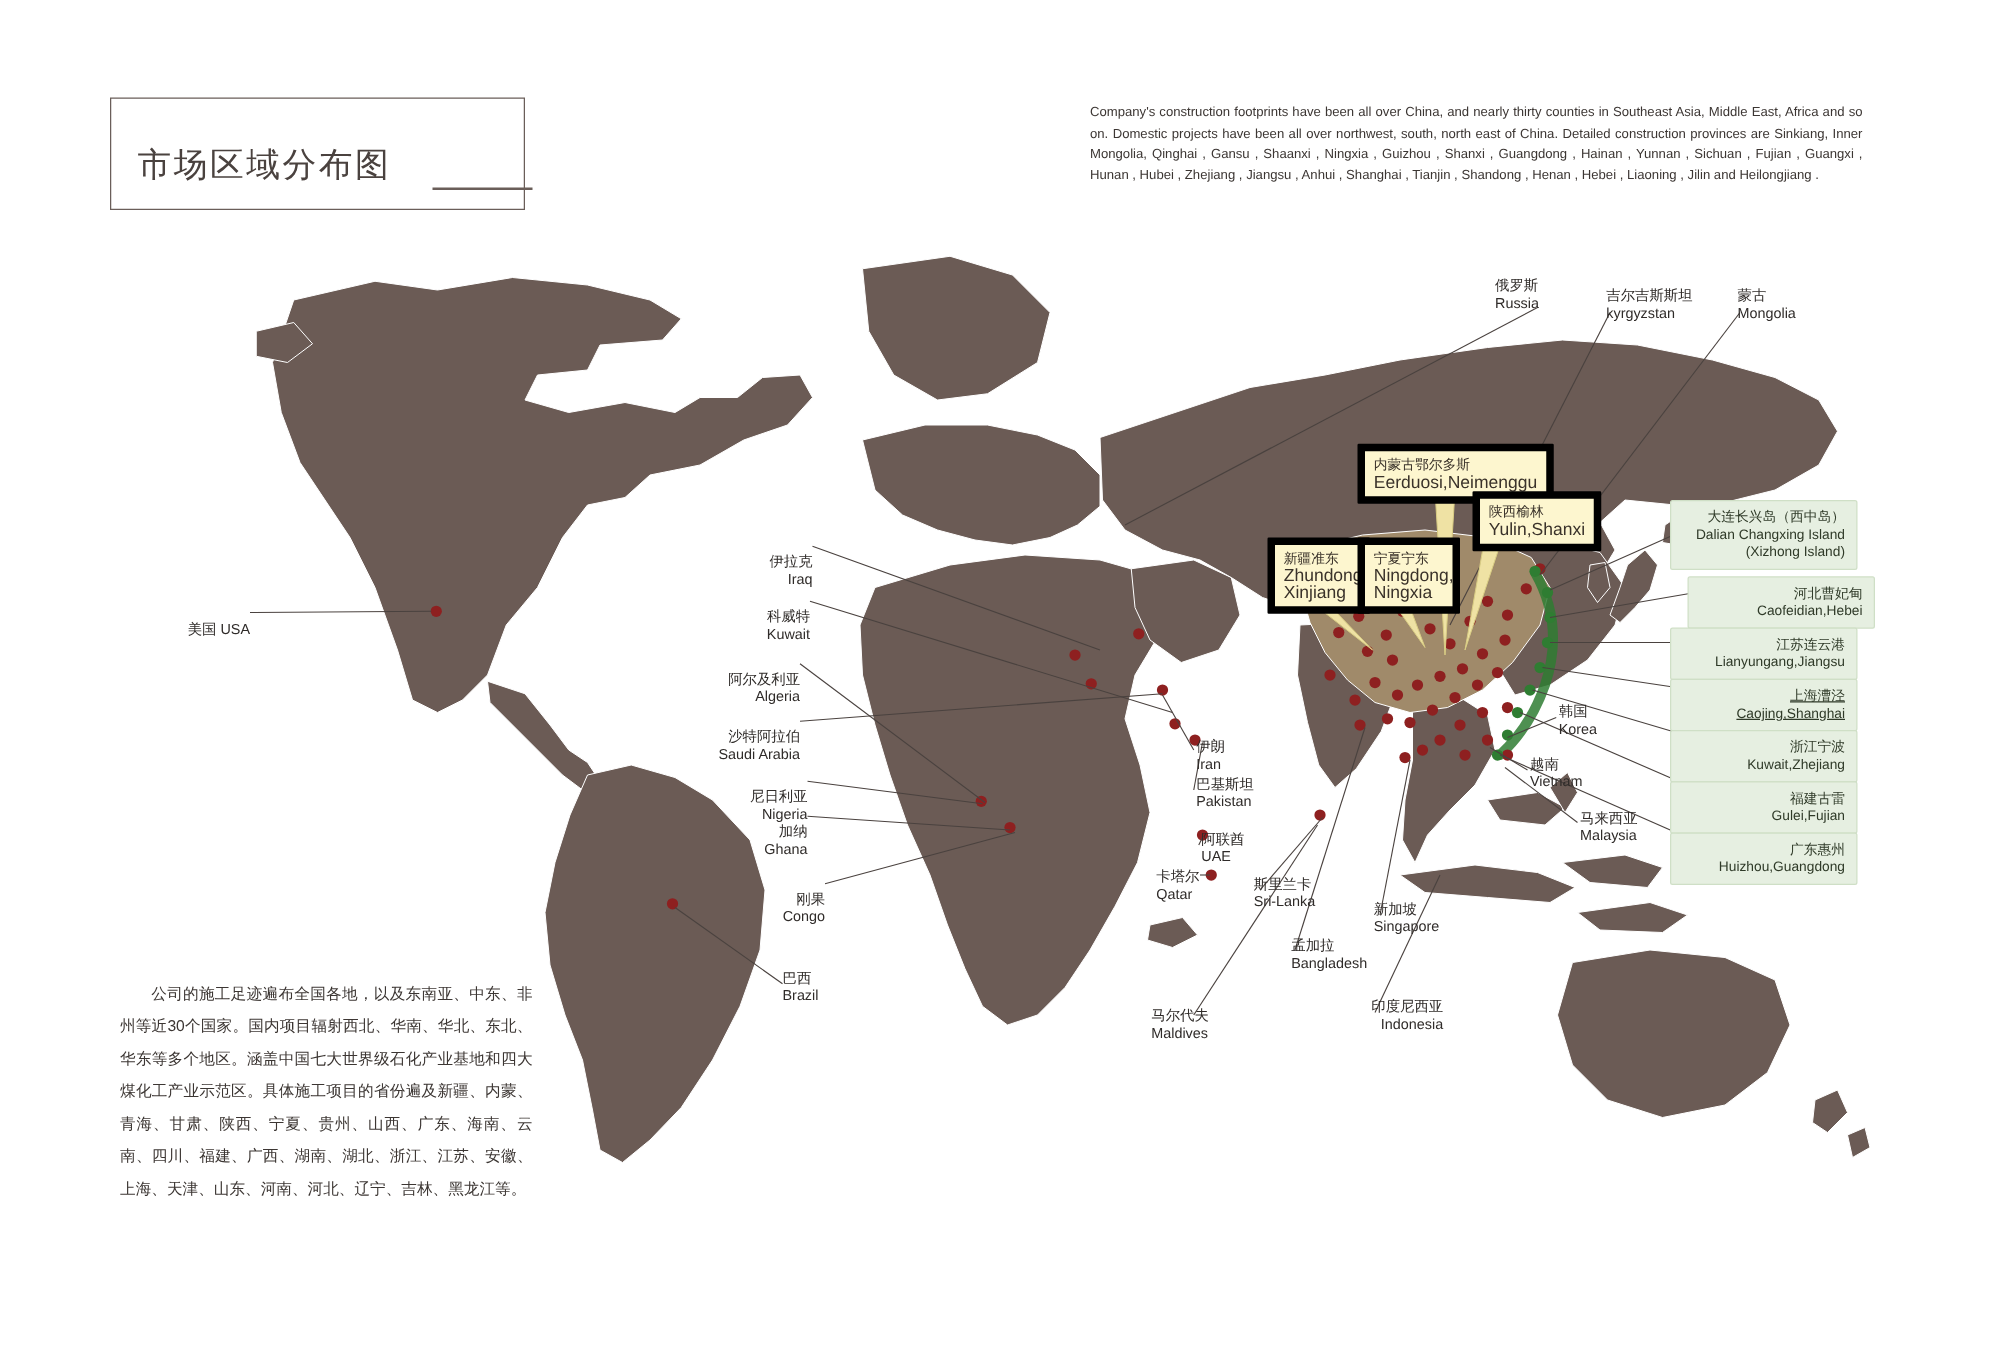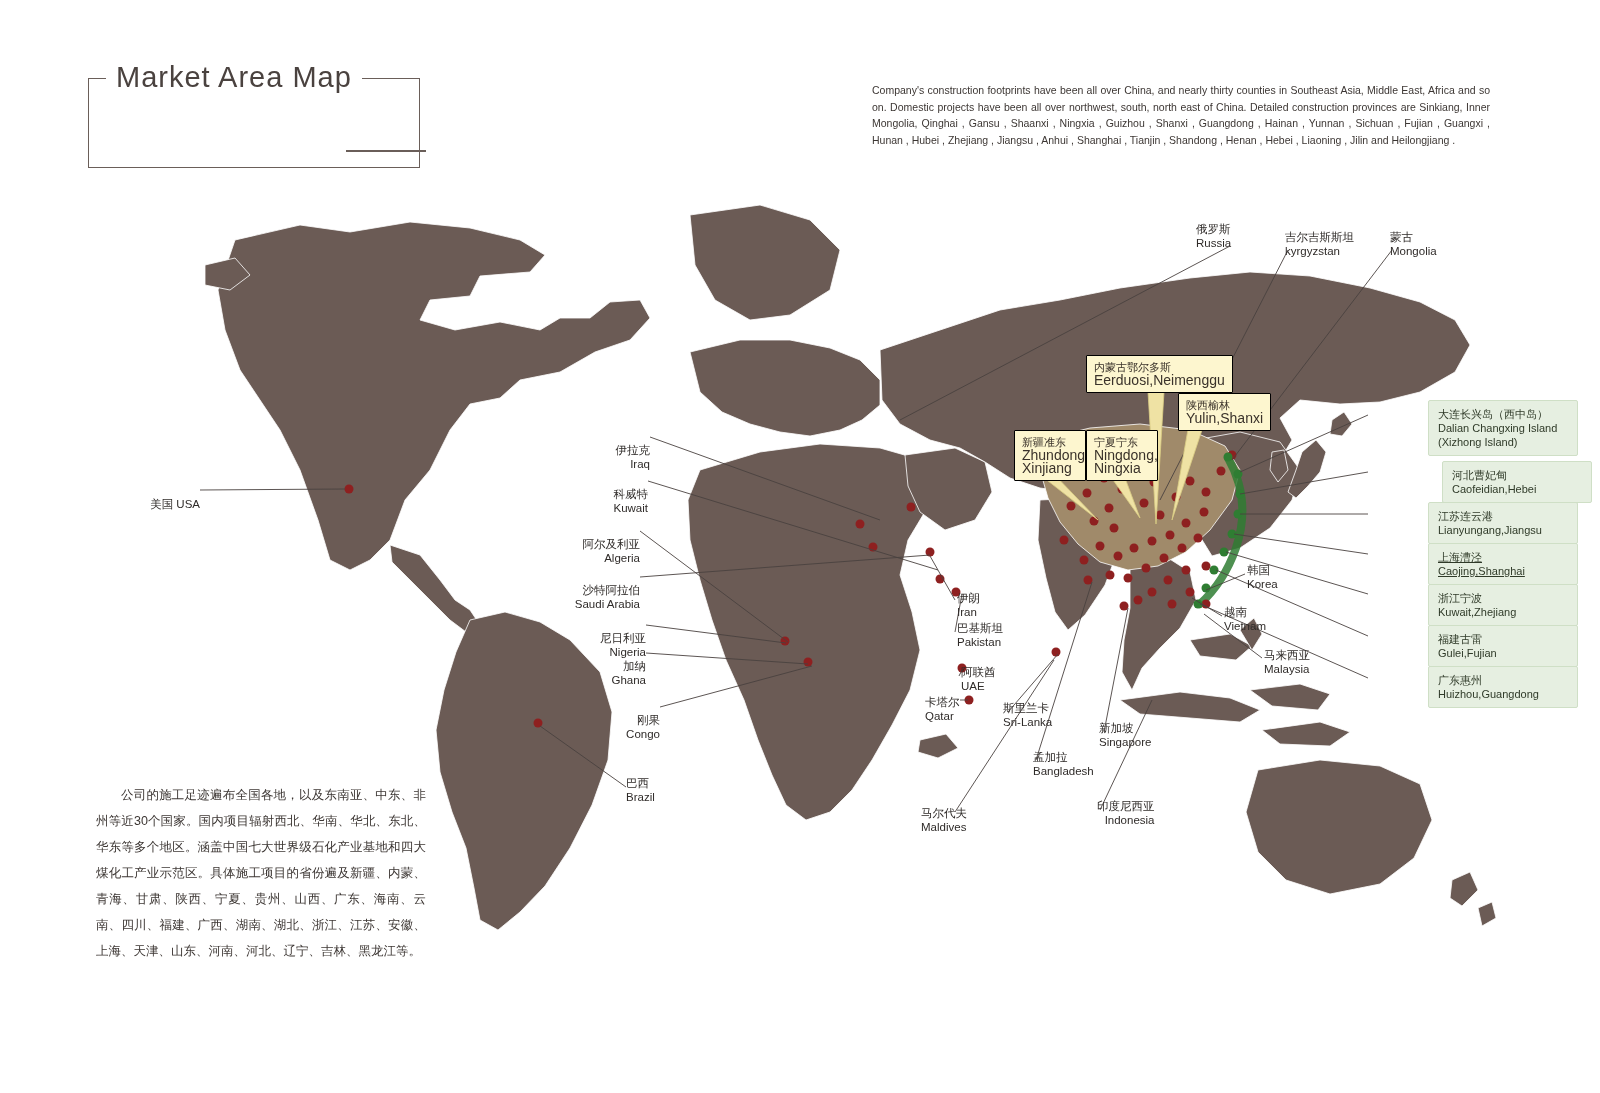--- a/index.html
+++ b/index.html
@@ -28,30 +28,30 @@
   #map-wrap{position:absolute;left:0;top:0;width:1600px;height:1093px;}
   svg{display:block;}
 
   
   .label{position:absolute;font-size:11.5px;line-height:14px;color:#2f2b29;white-space:nowrap;}
   .label.r{text-align:right;margin-top:20px;}
   .label .cn{display:block;}
   .label .en{display:block;}
 
   
-  .callout{position:absolute;background:#fdf6cf;border:1px solid #000000;
+  .callout{position:absolute;background:#fdf6cf;border:6px solid #000000;
        font-size:10.5px;line-height:13px;color:#3a322a;padding:5px 7px;border-radius:1px;
        white-space:nowrap;}
   .callout .cn{display:block;font-size:11px;}
   .callout .en{display:block;font-size:14px;}
 
   
-  .greenbox{position:absolute;left:1428px;background:#e6efe1;border:1px solid #cfdfc6;
+  .greenbox{position:absolute;left:1336px;background:#e6efe1;border:1px solid #cfdfc6;
        font-size:11px;line-height:14px;color:#2f3a28;padding:6px 9px;border-radius:2px;
-       white-space:nowrap;width:130px;}
+       white-space:nowrap;width:130px;text-align:right;}
   .greenbox .cn{display:block;}
   .greenbox .en{display:block;}
 </style>
 </head>
 <body>
 
 <div id="map-wrap">
 <svg width="1600" height="1093" viewBox="0 0 1600 1093" xmlns="http://www.w3.org/2000/svg">
   <g fill="#6b5b55" stroke="#ffffff" stroke-width="0.8">
 
@@ -233,21 +233,21 @@
     <path d="M1148,392 L1164,392 L1156,524 Z"></path>
     <path d="M1190,418 L1206,418 L1172,520 Z"></path>
     <path d="M1034,470 L1050,470 L1098,520 Z"></path>
     <path d="M1106,470 L1122,470 L1140,518 Z"></path>
   </g>
 </svg>
 </div>
 
 <div id="title-block">
   <div id="title-frame"></div>
-  <div id="title-en">Market Area Map</div>
+  <div id="title-cn">市场区域分布图</div>
   <div id="title-cn-rule"></div>
 </div>
 
 <div id="intro-en">Company's construction footprints have been all over China, and nearly thirty counties in Southeast Asia, Middle East, Africa and so on. Domestic projects have been all over northwest, south, north east of China. Detailed construction provinces are Sinkiang, Inner Mongolia, Qinghai , Gansu , Shaanxi , Ningxia , Guizhou , Shanxi , Guangdong , Hainan , Yunnan , Sichuan , Fujian , Guangxi , Hunan , Hubei , Zhejiang , Jiangsu , Anhui , Shanghai , Tianjin , Shandong , Henan , Hebei , Liaoning , Jilin and Heilongjiang .</div>
 <div id="intro-cn">公司的施工足迹遍布全国各地，以及东南亚、中东、非州等近30个国家。国内项目辐射西北、华南、华北、东北、华东等多个地区。涵盖中国七大世界级石化产业基地和四大煤化工产业示范区。具体施工项目的省份遍及新疆、内蒙、青海、甘肃、陕西、宁夏、贵州、山西、广东、海南、云南、四川、福建、广西、湖南、湖北、浙江、江苏、安徽、上海、天津、山东、河南、河北、辽宁、吉林、黑龙江等。</div>
 
 <div class="label r" style="left:48px;top:477px;width:152px;">
   <span class="cn">美国 USA</span>
 </div>
 

